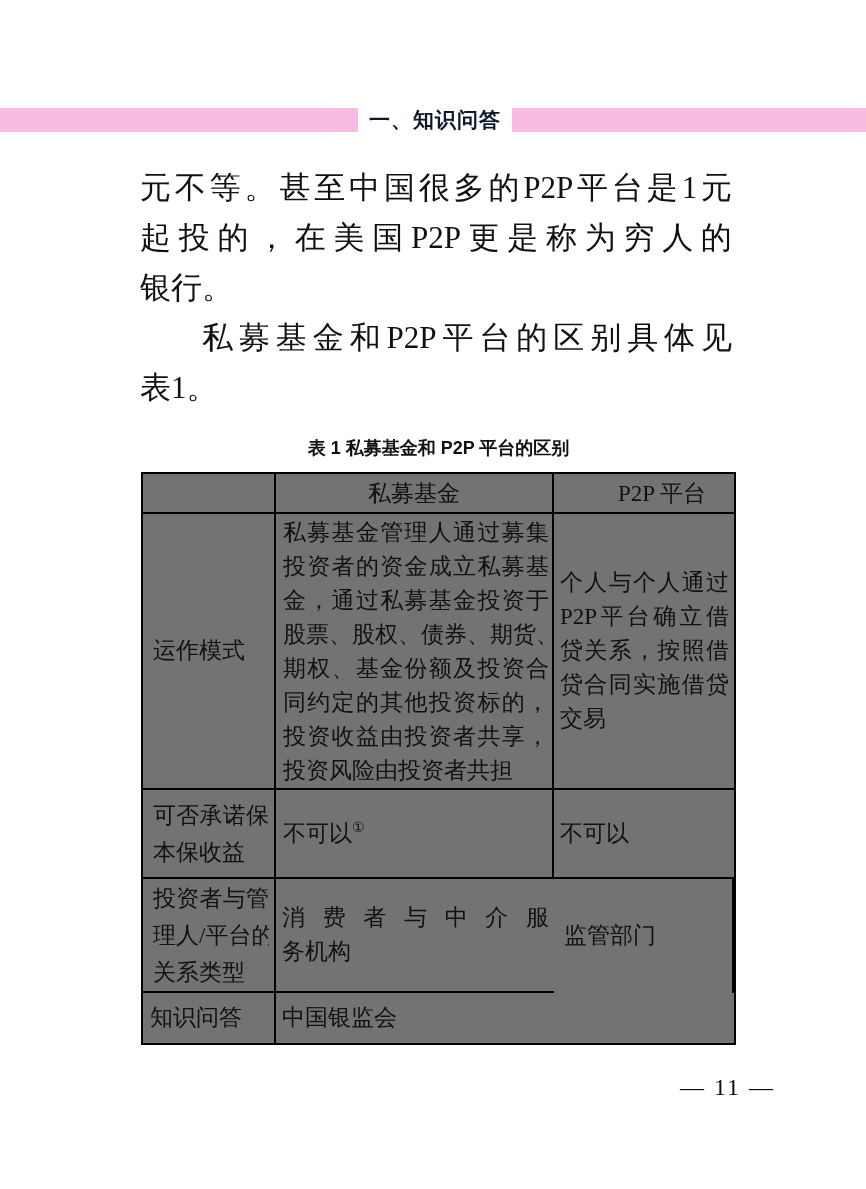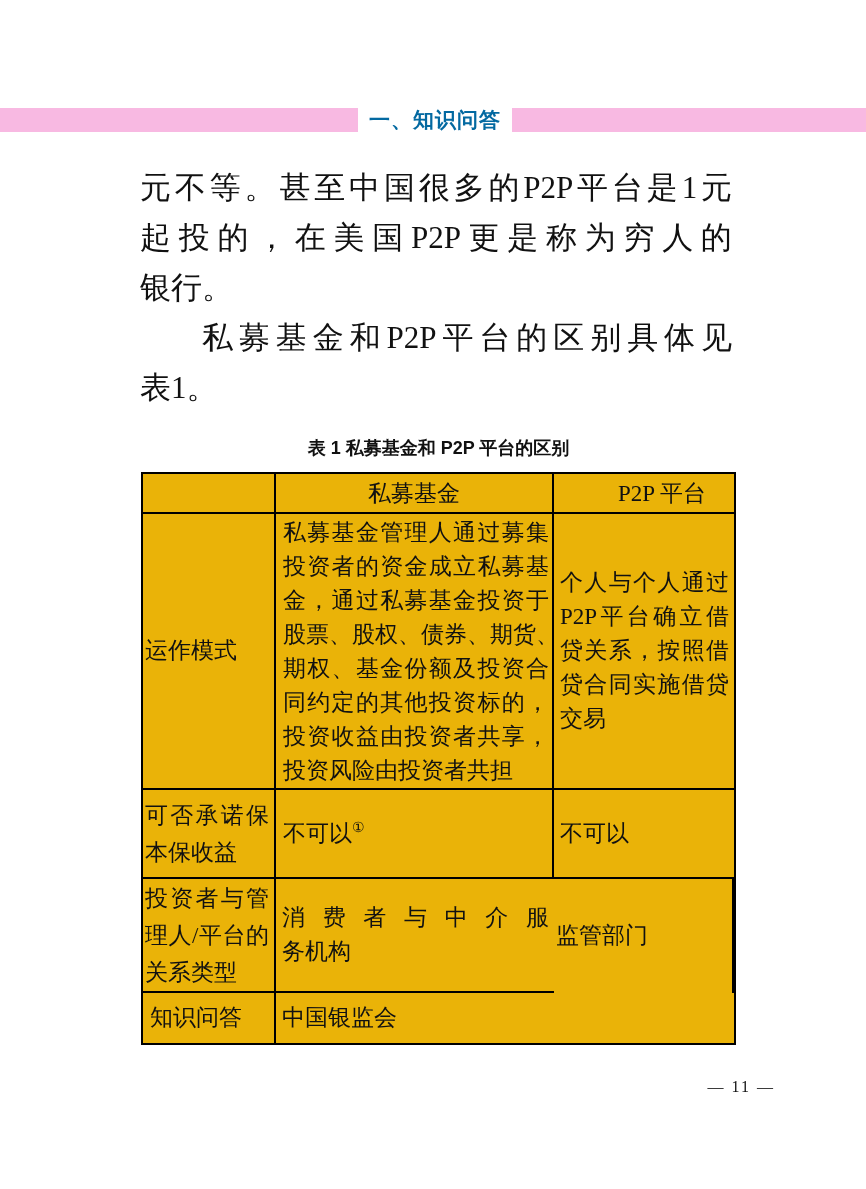--- a/index.html
+++ b/index.html
@@ -21,46 +21,46 @@
 
   
   .caption{position:absolute;left:141px;top:433px;width:595px;height:30px;line-height:30px;
            text-align:center;font-family:"Liberation Sans","DejaVu Sans",sans-serif;
            font-weight:bold;font-size:18px;}
 
   
   .tbl{position:absolute;left:141px;top:472px;display:grid;
        grid-template-columns:133px 278px 180px;
        grid-template-rows:40px 276px 89px 114px 50px;
-       border:2px solid #000;background:#eab308;font-size:23px;}
+       border:2px solid #000;background:#737373;font-size:23px;}
   .cell{border-right:2px solid #000;border-bottom:2px solid #000;box-sizing:border-box;
         display:flex;flex-direction:column;justify-content:center;overflow:hidden;}
   .cell.c-last{border-right:none;padding-left:36px;}
   .cell.r-last{border-bottom:none;}
   .cell.hdr{align-items:center;justify-content:center;}
-  .cell.lbl{padding-left:2px;padding-right:5px;}
+  .cell.lbl{padding-left:10px;padding-right:5px;}
   .cell.mid{padding-left:7px;padding-right:3px;}
   .cell.rgt{padding-left:6px;padding-right:5px;}
   .cell.top8{justify-content:flex-start;padding-top:2px;}
   .cl{line-height:34px;height:34px;}
   .cl2{line-height:37px;height:37px;}
   .cl3{line-height:37px;height:37px;}
   .sup{font-size:14px;vertical-align:super;line-height:0;}
 
   
-  .pageno{position:absolute;top:1074px;right:91px;font-size:16px;line-height:26px;letter-spacing:2px;}
+  .pageno{position:absolute;top:1074px;right:91px;font-size:24px;line-height:26px;letter-spacing:2px;}
 </style>
 </head>
 <body>
 
 <div class="page">
 
   <div class="band" style="background:#f8b9e2;">
     <div class="band-notch">
-      <span class="band-title" style="color:#0369a1;">一、知识问答</span>
+      <span class="band-title" style="color:#0f172a;">一、知识问答</span>
     </div>
   </div>
 
   <div class="bodytext">
     <div class="tline" data-justify="true">
         <span>元</span>
         <span>不</span>
         <span>等</span>
         <span>。</span>
         <span>甚</span>

